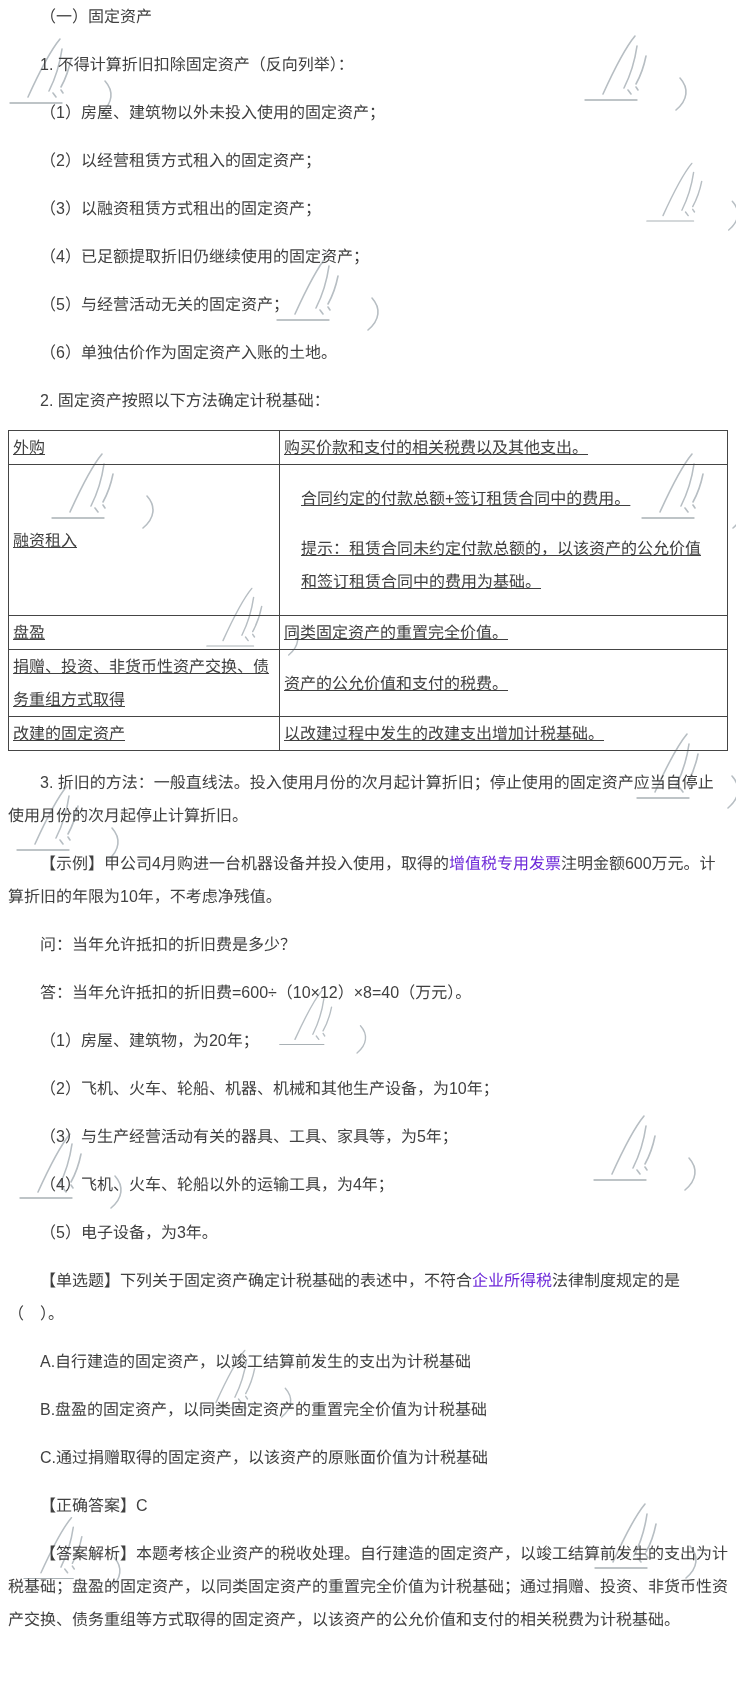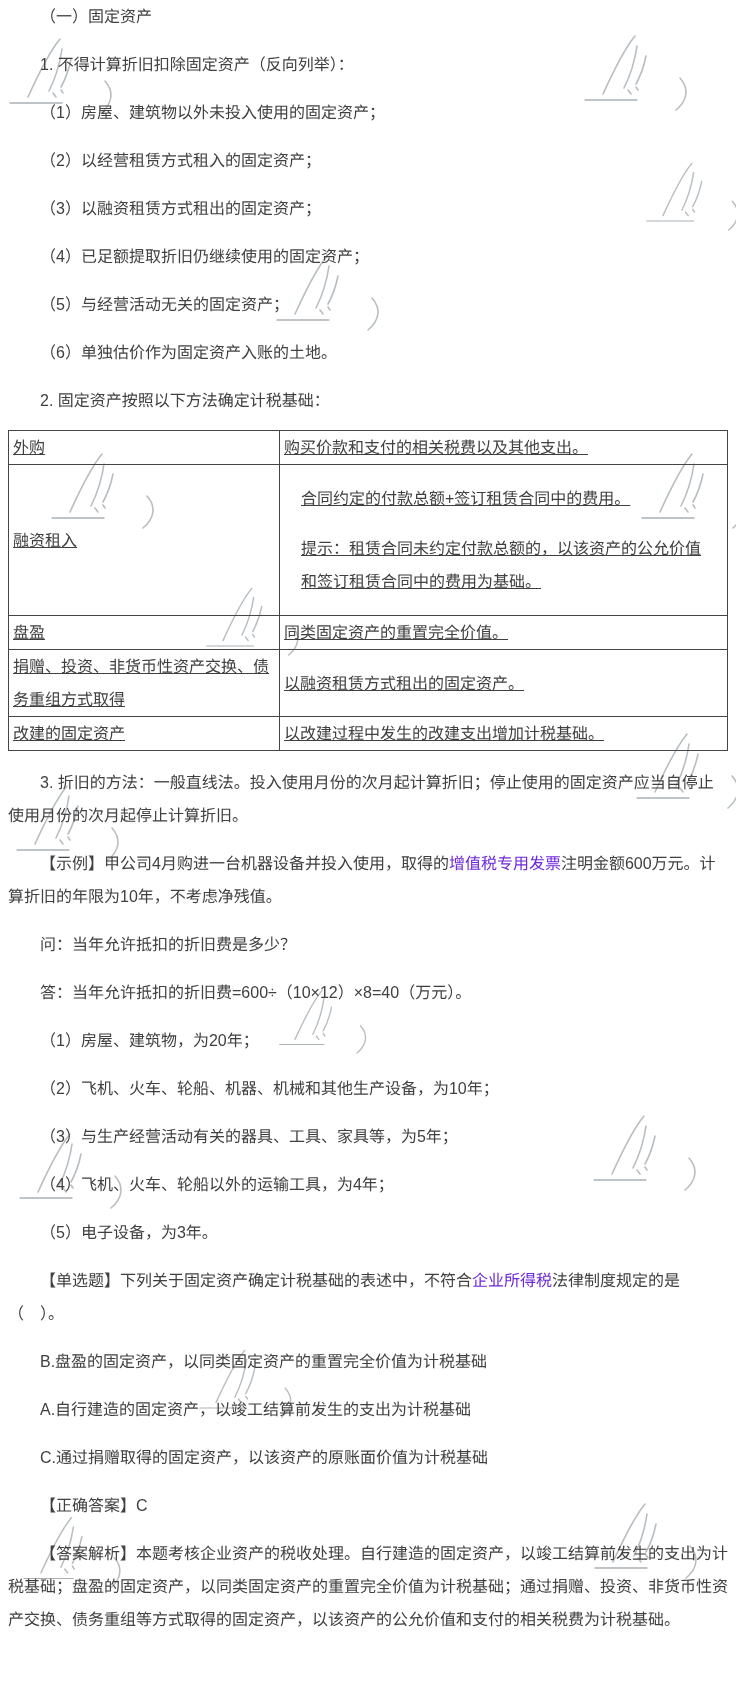--- a/index.html
+++ b/index.html
@@ -84,21 +84,21 @@
           <p>合同约定的付款总额+签订租赁合同中的费用。</p>
           <p>提示：租赁合同未约定付款总额的，以该资产的公允价值和签订租赁合同中的费用为基础。</p>
         </td>
       </tr>
       <tr>
         <td class="col-method">盘盈</td>
         <td>同类固定资产的重置完全价值。</td>
       </tr>
       <tr>
         <td class="col-method">捐赠、投资、非货币性资产交换、债务重组方式取得</td>
-        <td>以融资租赁方式租出的固定资产。</td>
+        <td>资产的公允价值和支付的税费。</td>
       </tr>
       <tr>
         <td class="col-method">改建的固定资产</td>
         <td>以改建过程中发生的改建支出增加计税基础。</td>
       </tr>
     </tbody>
   </table>
 
   <p class="para">3. 折旧的方法：一般直线法。投入使用月份的次月起计算折旧；停止使用的固定资产应当自停止使用月份的次月起停止计算折旧。</p>
 
@@ -108,20 +108,20 @@
   <p class="para">答：当年允许抵扣的折旧费=600÷（10×12）×8=40（万元）。</p>
 
   <p class="para">（1）房屋、建筑物，为20年；</p>
   <p class="para">（2）飞机、火车、轮船、机器、机械和其他生产设备，为10年；</p>
   <p class="para">（3）与生产经营活动有关的器具、工具、家具等，为5年；</p>
   <p class="para">（4）飞机、火车、轮船以外的运输工具，为4年；</p>
   <p class="para">（5）电子设备，为3年。</p>
 
   <p class="para"><span>【单选题】下列关于固定资产确定计税基础的表述中，不符合</span><a class="doc-link">企业所得税</a><span>法律制度规定的是</span><br><span>（　）。</span></p>
 
+  <p class="para">A.自行建造的固定资产，以竣工结算前发生的支出为计税基础</p>
   <p class="para">B.盘盈的固定资产，以同类固定资产的重置完全价值为计税基础</p>
-  <p class="para">A.自行建造的固定资产，以竣工结算前发生的支出为计税基础</p>
   <p class="para">C.通过捐赠取得的固定资产，以该资产的原账面价值为计税基础</p>
 
   <p class="para">【正确答案】C</p>
   <p class="para">【答案解析】本题考核企业资产的税收处理。自行建造的固定资产，以竣工结算前发生的支出为计税基础；盘盈的固定资产，以同类固定资产的重置完全价值为计税基础；通过捐赠、投资、非货币性资产交换、债务重组等方式取得的固定资产，以该资产的公允价值和支付的相关税费为计税基础。</p>
 
 </div>
 
 </body></html>

